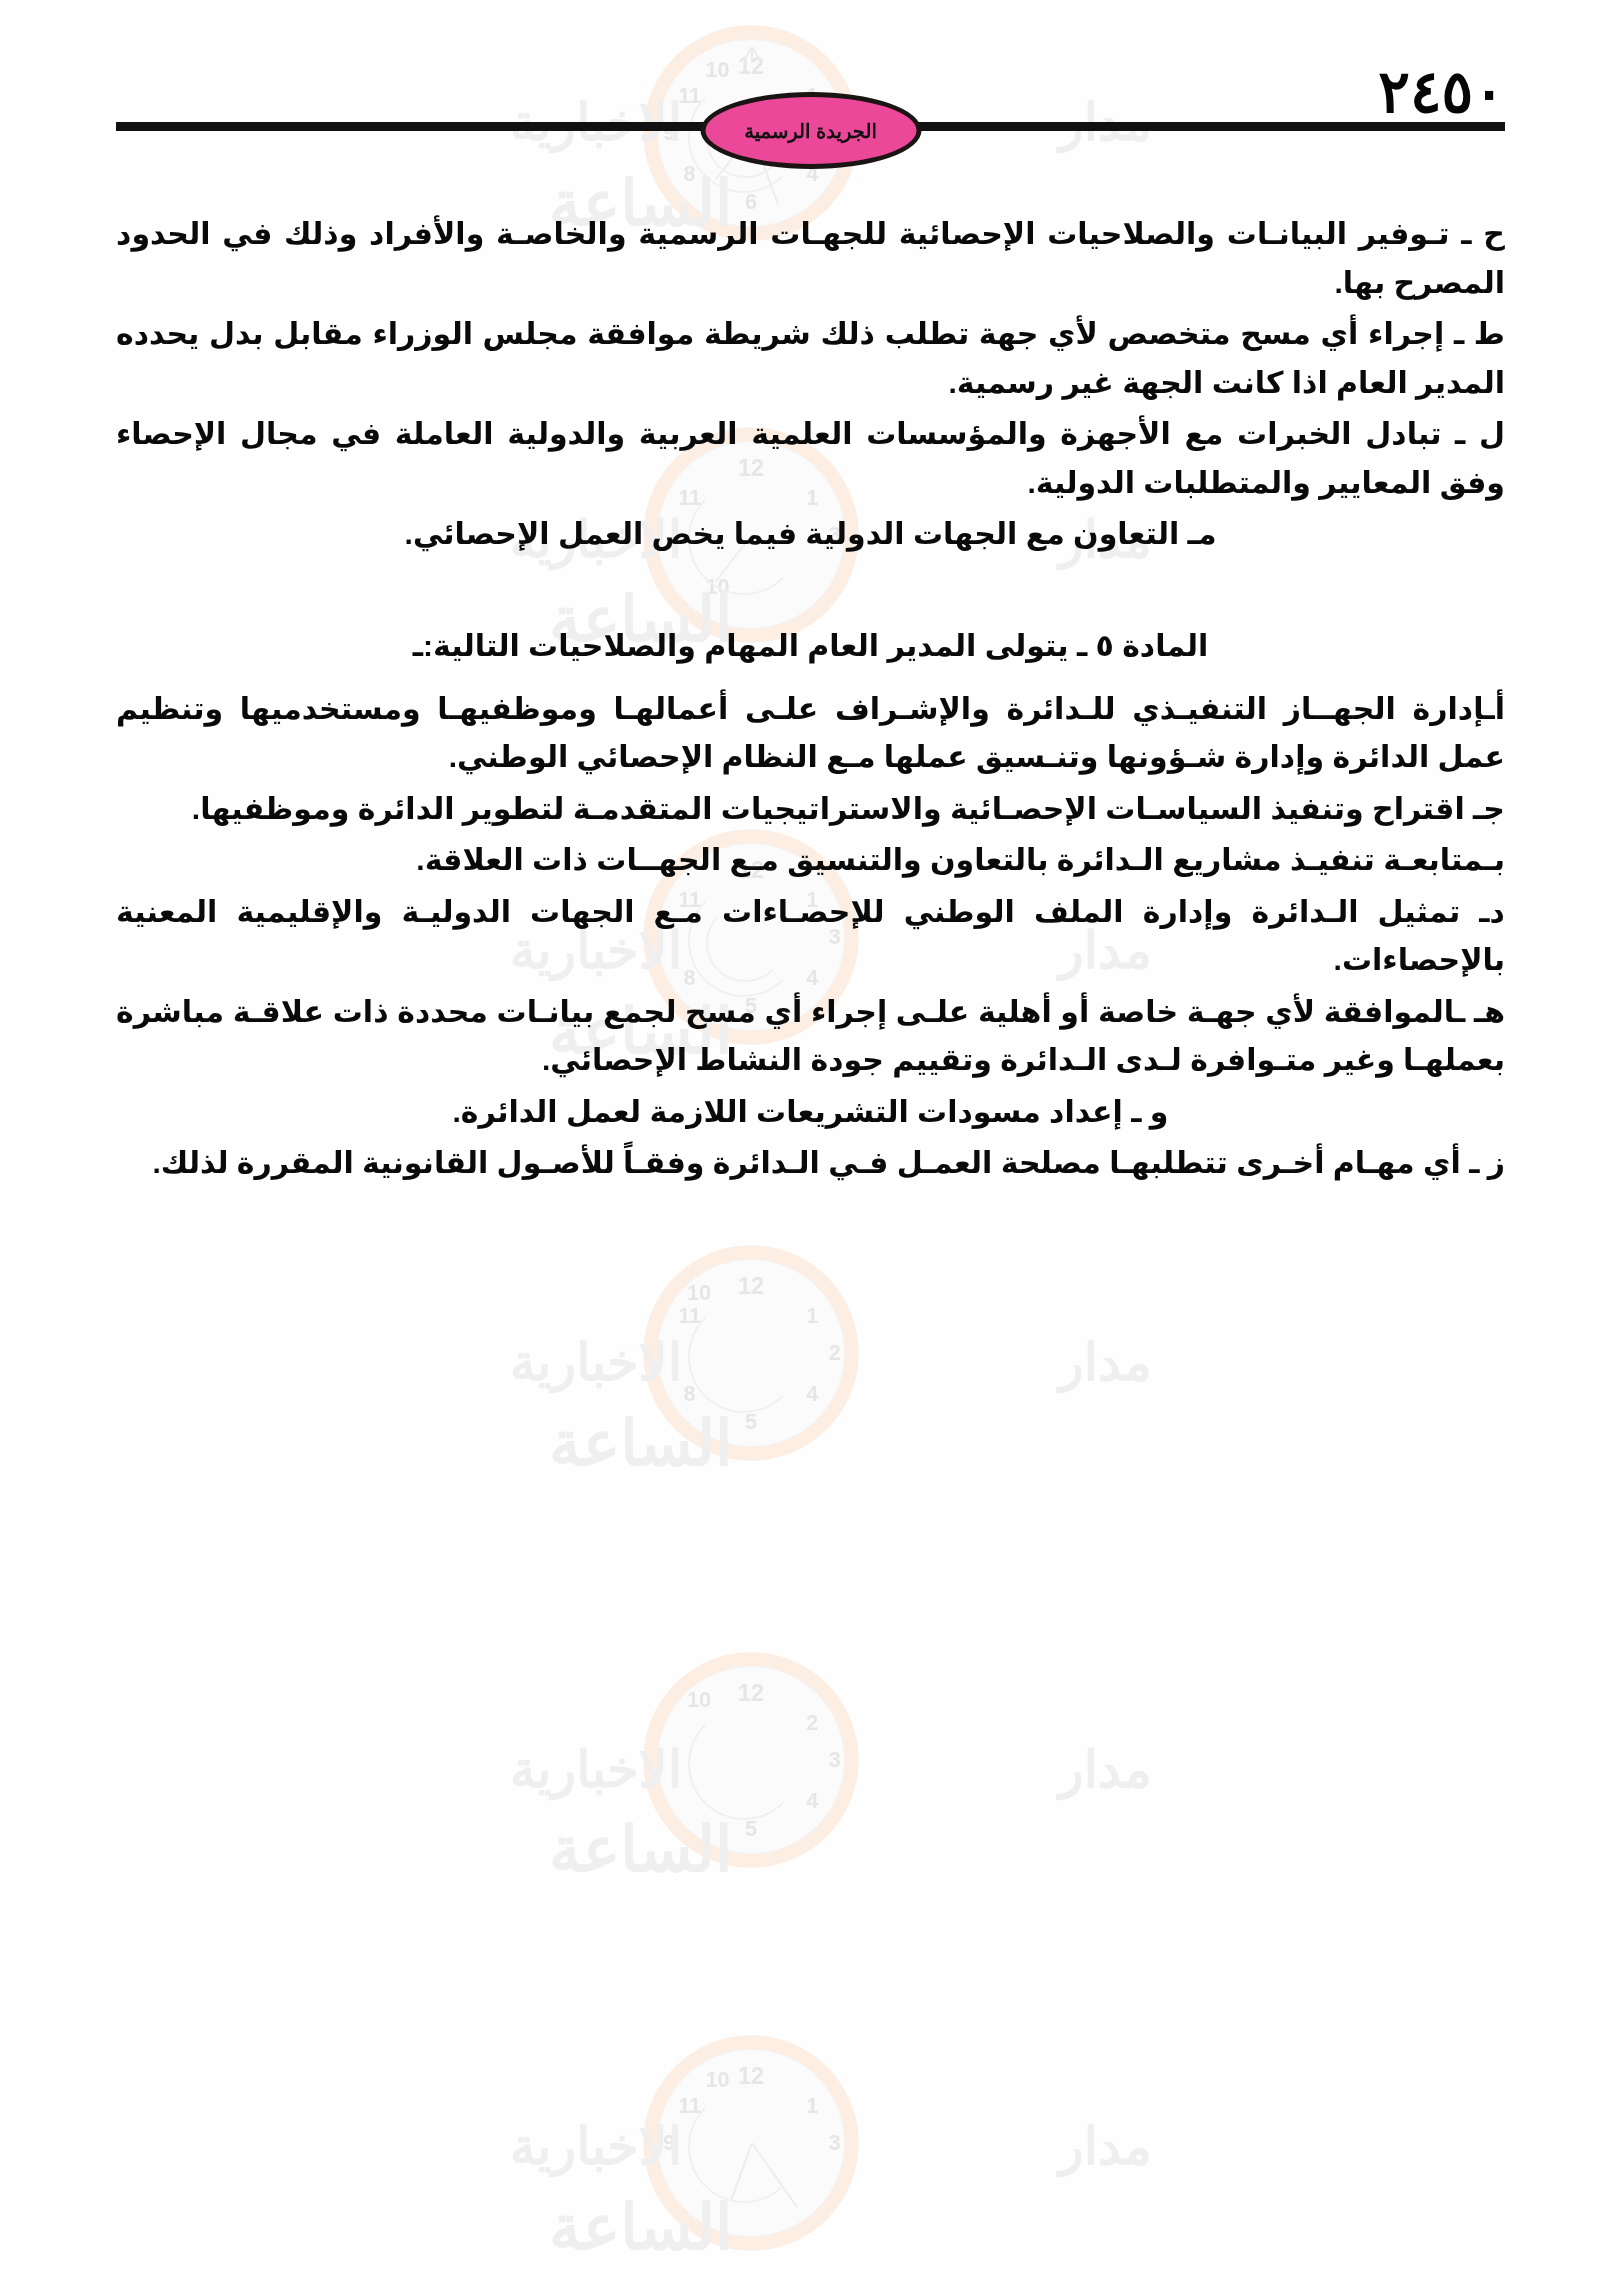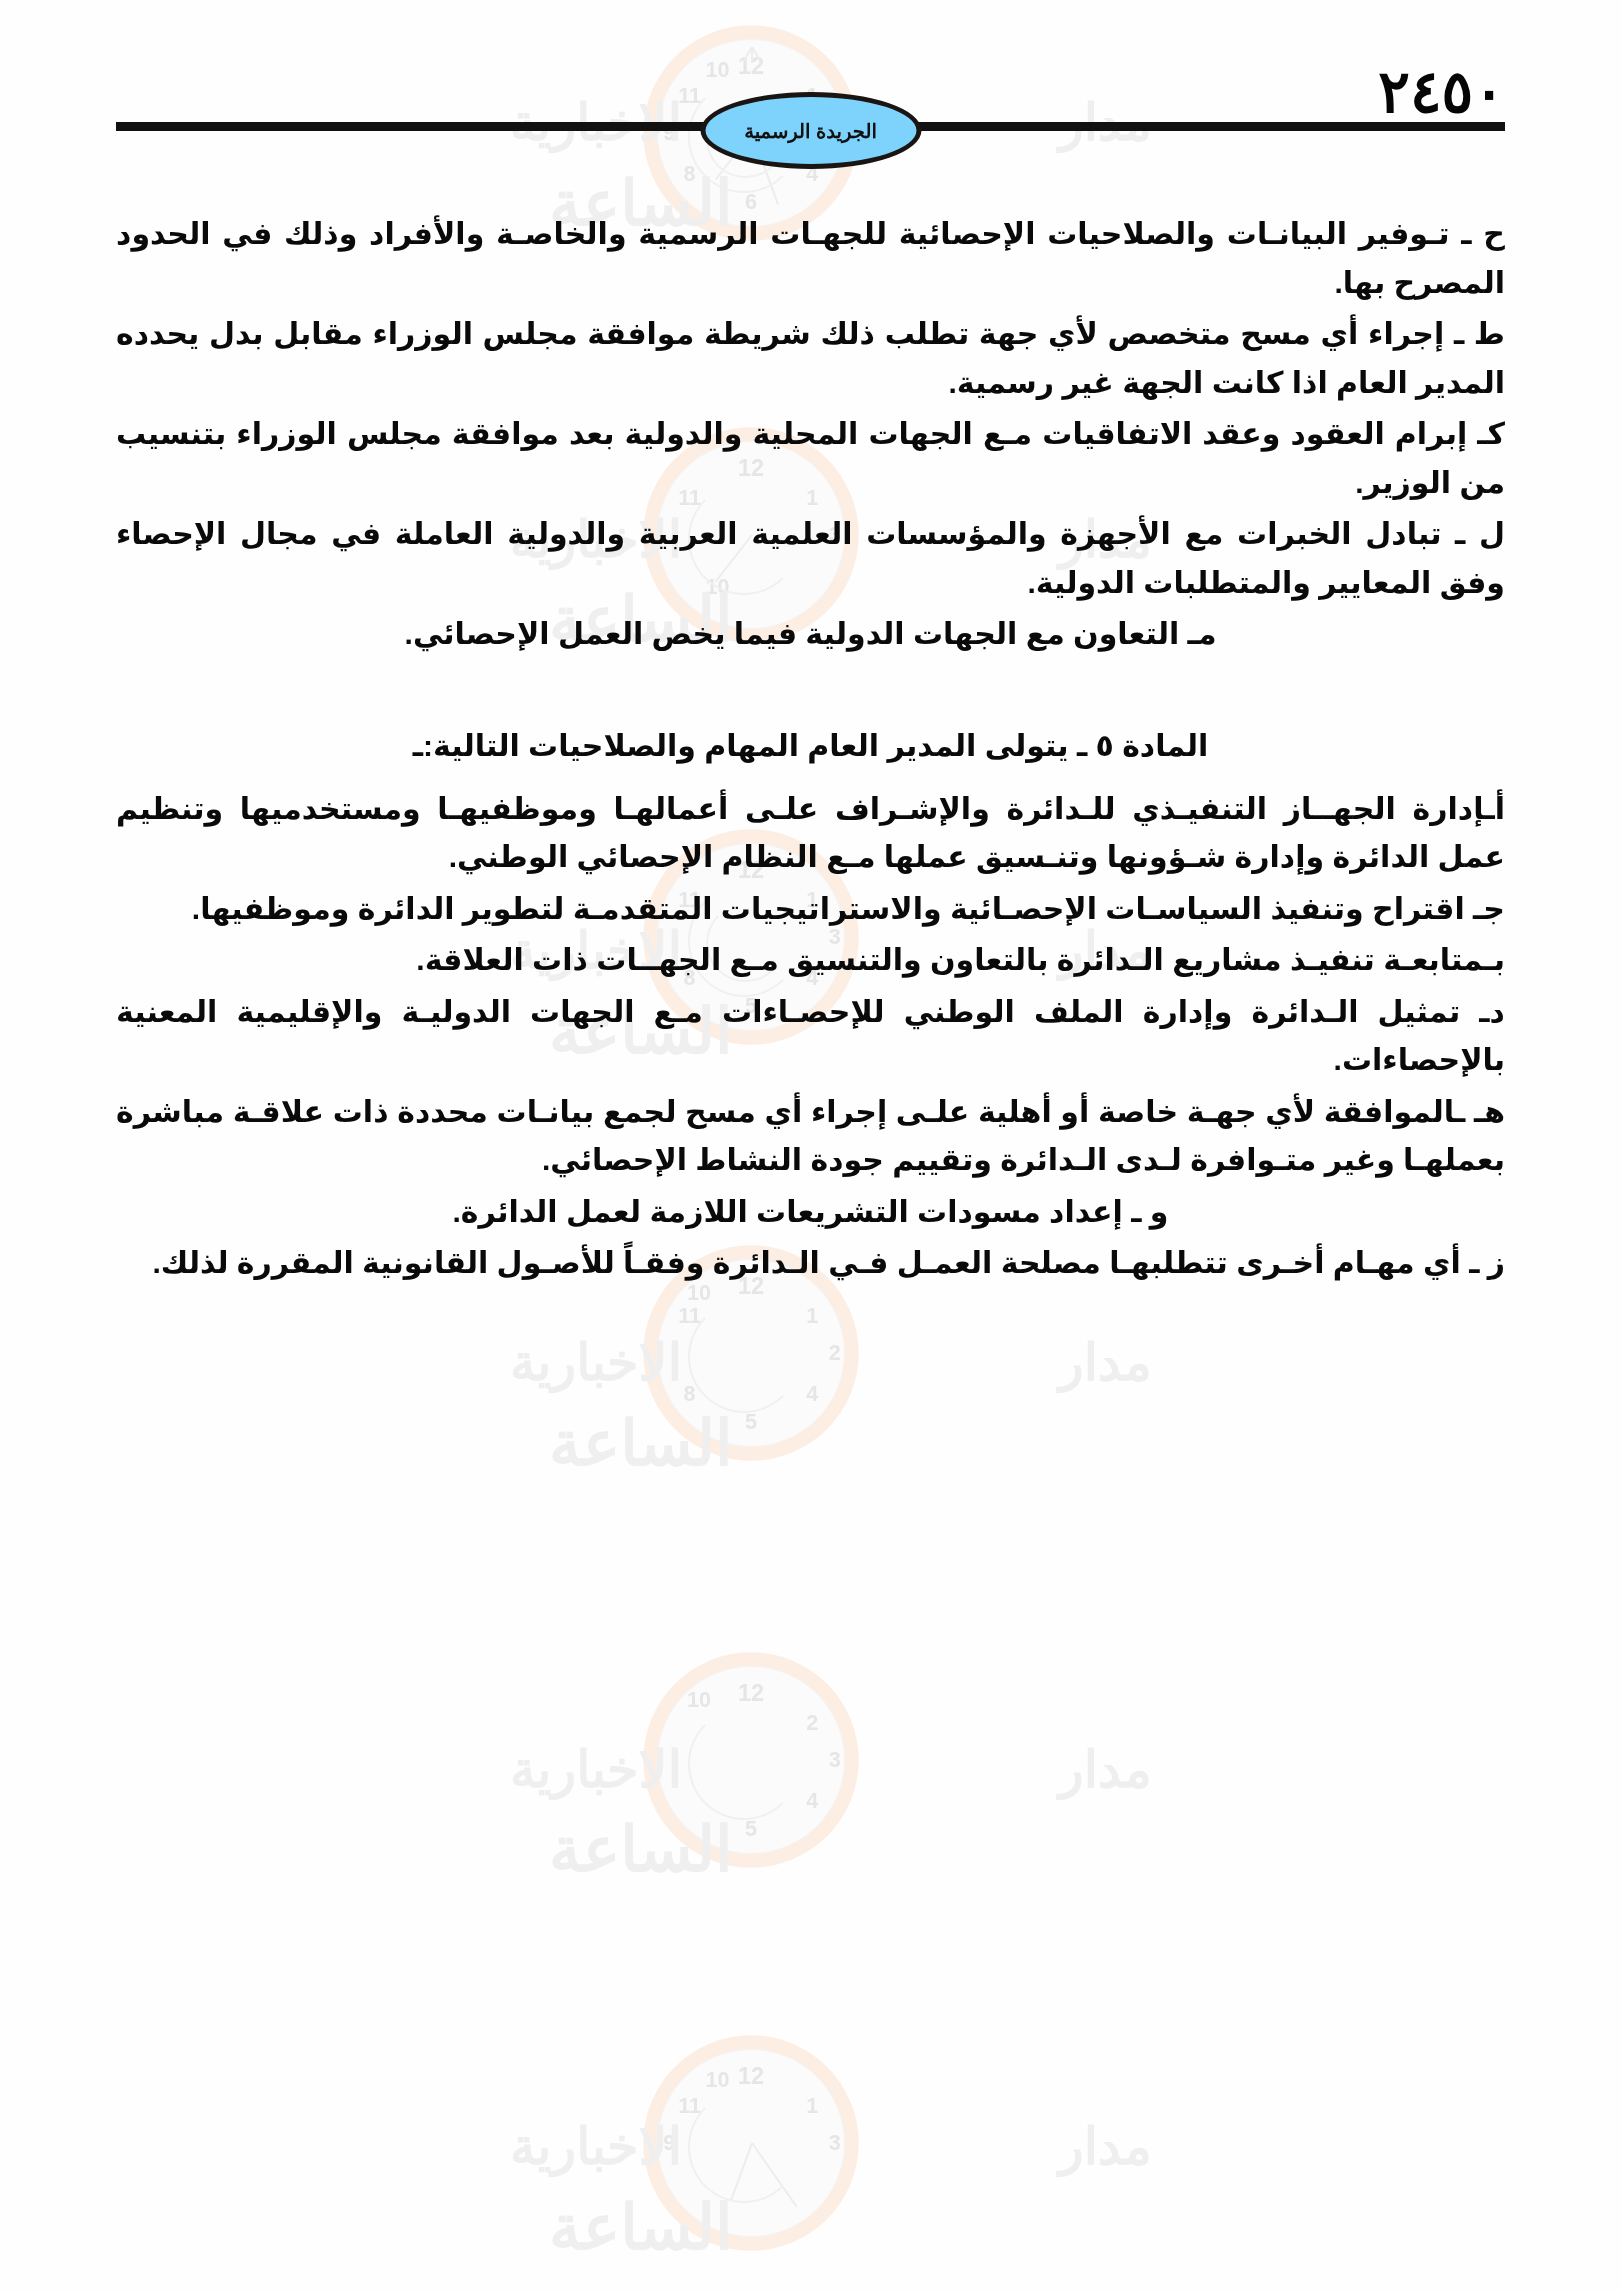--- a/index.html
+++ b/index.html
@@ -98,21 +98,21 @@
   }
   .masthead-ellipse {
     position: absolute;
     left: 50%;
     top: 92px;
     transform: translateX(-50%);
     width: 211px;
     height: 67px;
     border: 5.9px solid #1a1412;
     border-radius: 50%;
-    background: #7dd3fc;
+    background: #ec4899;
     display: flex;
     align-items: center;
     justify-content: center;
   }
   .masthead-ellipse .masthead-text {
     font-family: "Liberation Sans", sans-serif;
     font-weight: 700;
     font-size: 19.6px;
     color: #111111;
     line-height: 1;
@@ -286,21 +286,20 @@
     <div class="rule"></div>
     <div class="masthead-ellipse">
       <span class="masthead-text">الجريدة الرسمية</span>
     </div>
   </div>
 
   <div class="content">
 
     <p class="para">ح ـ تـوفير البيانـات والصلاحيات الإحصائية للجهـات الرسمية والخاصـة والأفراد وذلك في الحدود المصرح بها.</p>
     <p class="para">ط ـ إجراء أي مسح متخصص لأي جهة تطلب ذلك شريطة موافقة مجلس الوزراء مقابل بدل يحدده المدير العام اذا كانت الجهة غير رسمية.</p>
-    <p class="para">كـ إبرام العقود وعقد الاتفاقيات مـع الجهات المحلية والدولية بعد موافقة مجلس الوزراء بتنسيب من الوزير.</p>
     <p class="para">ل ـ تبادل الخبرات مع الأجهزة والمؤسسات العلمية العربية والدولية العاملة في مجال الإحصاء وفق المعايير والمتطلبات الدولية.</p>
     <p class="para center-ish">مـ التعاون مع الجهات الدولية فيما يخص العمل الإحصائي.</p>
 
     <div class="spacer-md"></div>
 
     <p class="para heading">المادة ٥ ـ يتولى المدير العام المهام والصلاحيات التالية:ـ</p>
 
     <p class="para">أـإدارة الجهــاز التنفيـذي للـدائرة والإشـراف علـى أعمالهـا وموظفيهـا ومستخدميها وتنظيم عمل الدائرة وإدارة شـؤونها وتنـسيق عملها مـع النظام الإحصائي الوطني.</p>
     <p class="para">جـ اقتراح وتنفيذ السياسـات الإحصـائية والاستراتيجيات المتقدمـة لتطوير الدائرة وموظفيها.</p>
     <p class="para">بـمتابعـة تنفيـذ مشاريع الـدائرة بالتعاون والتنسيق مـع الجهــات ذات العلاقة.</p>

